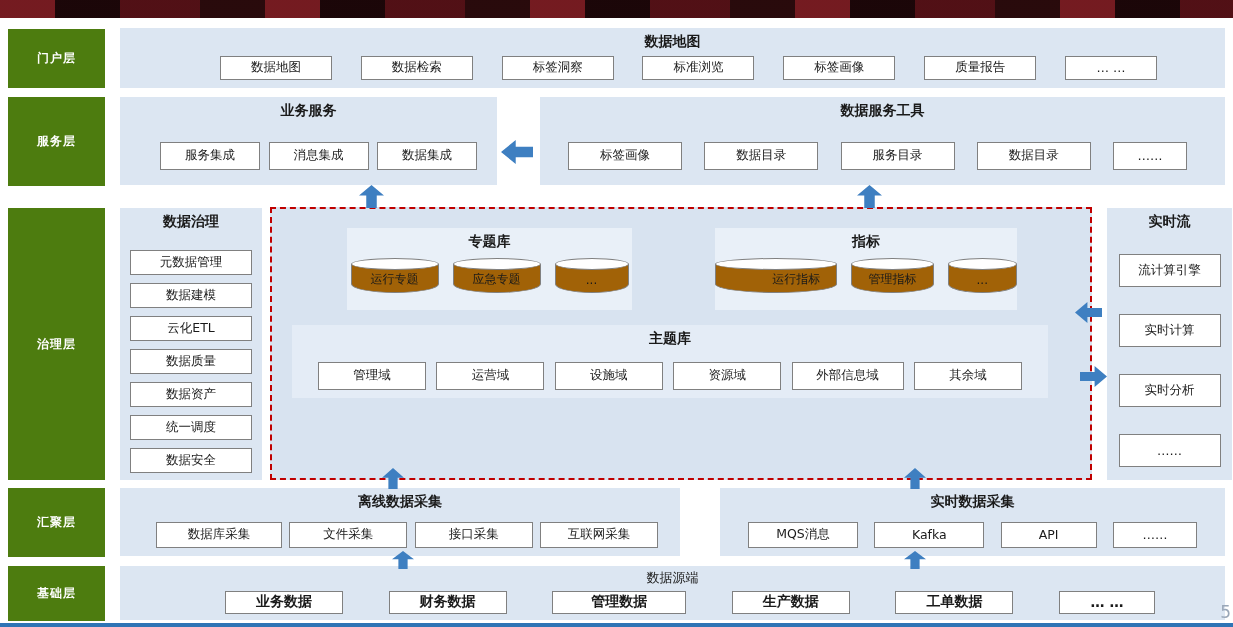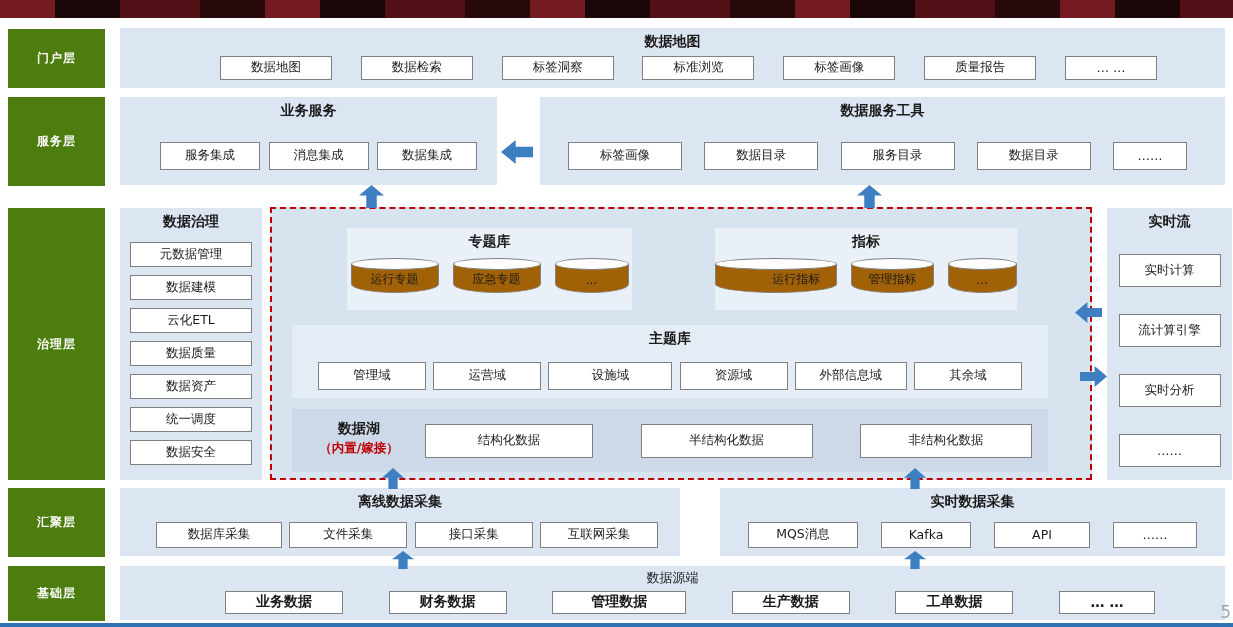--- a/index.html
+++ b/index.html
@@ -106,21 +106,21 @@
       <div class="box" style="width:114px;height:28px;">数据目录</div>
       <div class="box" style="width:74px;height:28px;">……</div>
     </div>
   </div>
 
   <div class="arr arr-up" style="left:359px;top:185px;width:25px;height:23px;"></div>
   <div class="arr arr-up" style="left:857px;top:185px;width:25px;height:23px;"></div>
 
   <div class="panel" style="left:120px;top:208px;width:142px;height:272px;">
     <div class="panel-title">数据治理</div>
-    <div class="col" style="left:0;right:0;top:34px;gap:8px;">
+    <div class="col" style="left:0;right:0;top:42px;gap:8px;">
       <div class="box" style="width:122px;height:25px;">元数据管理</div>
       <div class="box" style="width:122px;height:25px;">数据建模</div>
       <div class="box" style="width:122px;height:25px;">云化ETL</div>
       <div class="box" style="width:122px;height:25px;">数据质量</div>
       <div class="box" style="width:122px;height:25px;">数据资产</div>
       <div class="box" style="width:122px;height:25px;">统一调度</div>
       <div class="box" style="width:122px;height:25px;">数据安全</div>
     </div>
   </div>
 
@@ -154,46 +154,35 @@
             <span>...</span>
           </div>
       </div>
     </div>
 
     <div class="subpanel" style="left:20px;top:116px;width:756px;height:73px;background:#E4ECF6;">
       <div class="panel-title">主题库</div>
       <div class="row" style="left:26px;right:26px;top:36px;height:29px;">
         <div class="box" style="width:108px;height:28px;">管理域</div>
         <div class="box" style="width:108px;height:28px;">运营域</div>
-        <div class="box" style="width:124px;height:28px;">设施域</div>
+        <div class="box" style="width:108px;height:28px;">设施域</div>
         <div class="box" style="width:108px;height:28px;">资源域</div>
         <div class="box" style="width:112px;height:28px;">外部信息域</div>
         <div class="box" style="width:108px;height:28px;">其余域</div>
       </div>
     </div>
 
-    <div class="lake-band" style="left:20px;top:200px;width:756px;height:63px;">
-      <div style="position:absolute;left:8px;top:11px;width:118px;">
-        <div class="lake-title">数据湖</div>
-        <div class="lake-subtitle">（内置/嫁接）</div>
-      </div>
-      <div class="row" style="left:133px;right:16px;top:14px;height:35px;">
-        <div class="box" style="width:168px;height:34px;">结构化数据</div>
-        <div class="box" style="width:172px;height:34px;">半结构化数据</div>
-        <div class="box" style="width:172px;height:34px;">非结构化数据</div>
-      </div>
-    </div>
 
   </div>
 
   <div class="panel" style="left:1100px;top:208px;width:125px;height:272px;margin-left:7px;">
     <div class="panel-title">实时流</div>
     <div class="col" style="left:0;right:0;top:46px;gap:27px;">
+      <div class="box" style="width:102px;height:33px;">流计算引擎</div>
       <div class="box" style="width:102px;height:33px;">实时计算</div>
-      <div class="box" style="width:102px;height:33px;">流计算引擎</div>
       <div class="box" style="width:102px;height:33px;">实时分析</div>
       <div class="box" style="width:102px;height:33px;">……</div>
     </div>
   </div>
 
   <div class="arr arr-left" style="left:1075px;top:302px;width:27px;height:21px;"></div>
   <div class="arr arr-right" style="left:1080px;top:366px;width:27px;height:21px;"></div>
 
   <div class="arr arr-up" style="left:382px;top:468px;width:22px;height:21px;"></div>
   <div class="arr arr-up" style="left:904px;top:468px;width:22px;height:21px;"></div>
@@ -205,21 +194,21 @@
       <div class="box" style="width:118px;height:26px;">文件采集</div>
       <div class="box" style="width:118px;height:26px;">接口采集</div>
       <div class="box" style="width:118px;height:26px;">互联网采集</div>
     </div>
   </div>
 
   <div class="panel" style="left:720px;top:488px;width:505px;height:68px;">
     <div class="panel-title">实时数据采集</div>
     <div class="row" style="left:28px;right:28px;top:33px;height:27px;">
       <div class="box" style="width:110px;height:26px;">MQS消息</div>
-      <div class="box" style="width:90px;height:26px;">Kafka</div>
+      <div class="box" style="width:110px;height:26px;">Kafka</div>
       <div class="box" style="width:96px;height:26px;">API</div>
       <div class="box" style="width:84px;height:26px;">……</div>
     </div>
   </div>
 
   <div class="arr arr-up" style="left:392px;top:551px;width:22px;height:18px;"></div>
   <div class="arr arr-up" style="left:904px;top:551px;width:22px;height:18px;"></div>
 
   <div class="panel" style="left:120px;top:566px;width:1105px;height:54px;">
     <div class="panel-title normal">数据源端</div>

